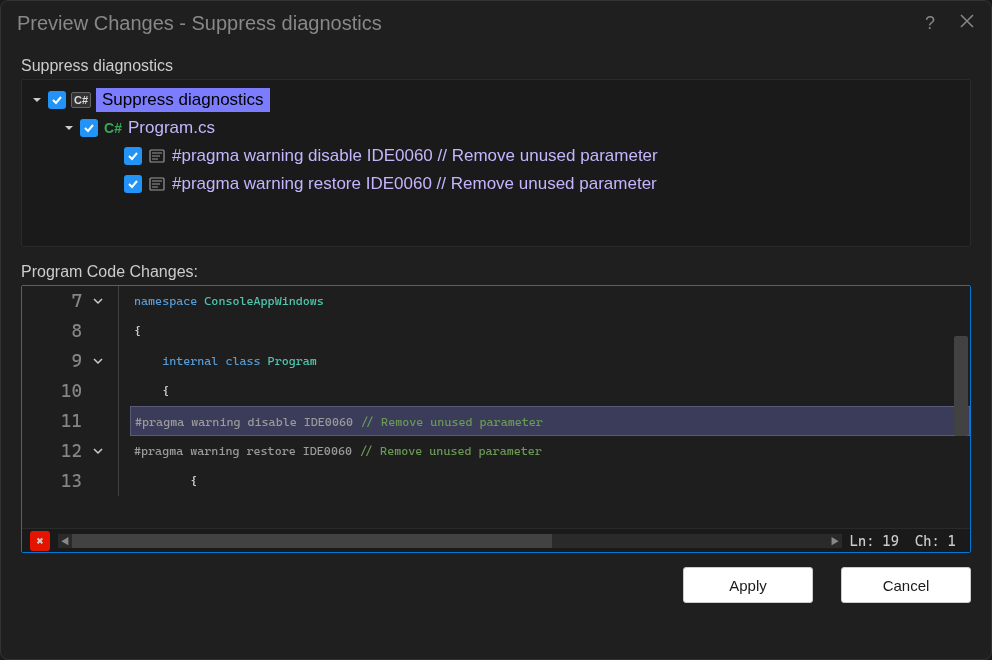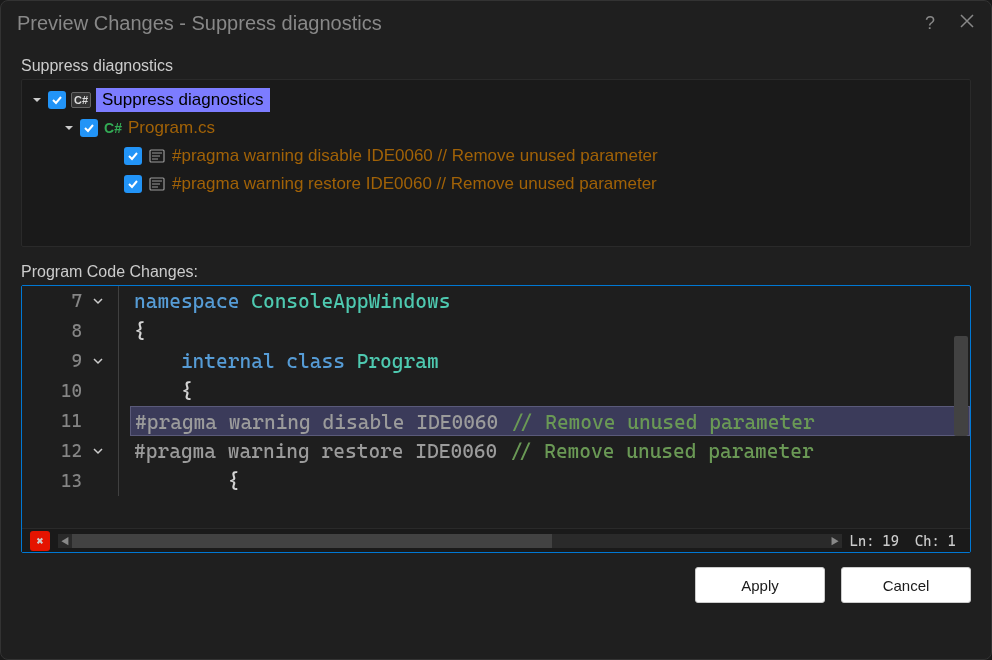--- a/index.html
+++ b/index.html
@@ -107,21 +107,21 @@
   line-height: 14px;
 }
 .csharp-file {
   color: #33aa55;
   font-weight: bold;
   font-size: 14px;
 }
 .change-icon {
   color: #999;
 }
-.tree-label { color: #a16207; }
+.tree-label { color: #c4b5fd; }
 .tree-label.selected {
   background: #7c7cff;
   color: #000;
   padding: 2px 6px;
 }
 .preview-label {
   font-size: 16px;
   color: #cccccc;
   padding: 8px 20px 4px 20px;
 }
@@ -171,21 +171,21 @@
   justify-content: center;
 }
 .vline::after {
   content: "";
   width: 1px;
   height: 30px;
   background: #404040;
 }
 .code-lines {
   flex: 1;
-  font-size: 20px;
+  font-size: 12px;
   overflow: hidden;
   position: relative;
 }
 .code-line {
   height: 30px;
   line-height: 30px;
   white-space: pre;
   padding-left: 4px;
 }
 .code-line.highlighted {
@@ -254,21 +254,21 @@
   justify-content: center;
   color: #888;
   position: absolute;
 }
 .hscroll-arrow.left { left: 0; }
 .hscroll-arrow.right { right: 0; }
 .status-info { margin-left: auto; display: flex; gap: 16px; padding-right: 6px;}
 .button-row {
   display: flex;
   justify-content: flex-end;
-  gap: 16px;
+  gap: 28px;
   padding: 14px 20px 16px 20px;
 }
 .btn {
   min-width: 130px;
   height: 36px;
   background: #ffffff;
   color: #1a1a1a;
   border: 1px solid #ccc;
   border-radius: 3px;
   font-size: 15px;

